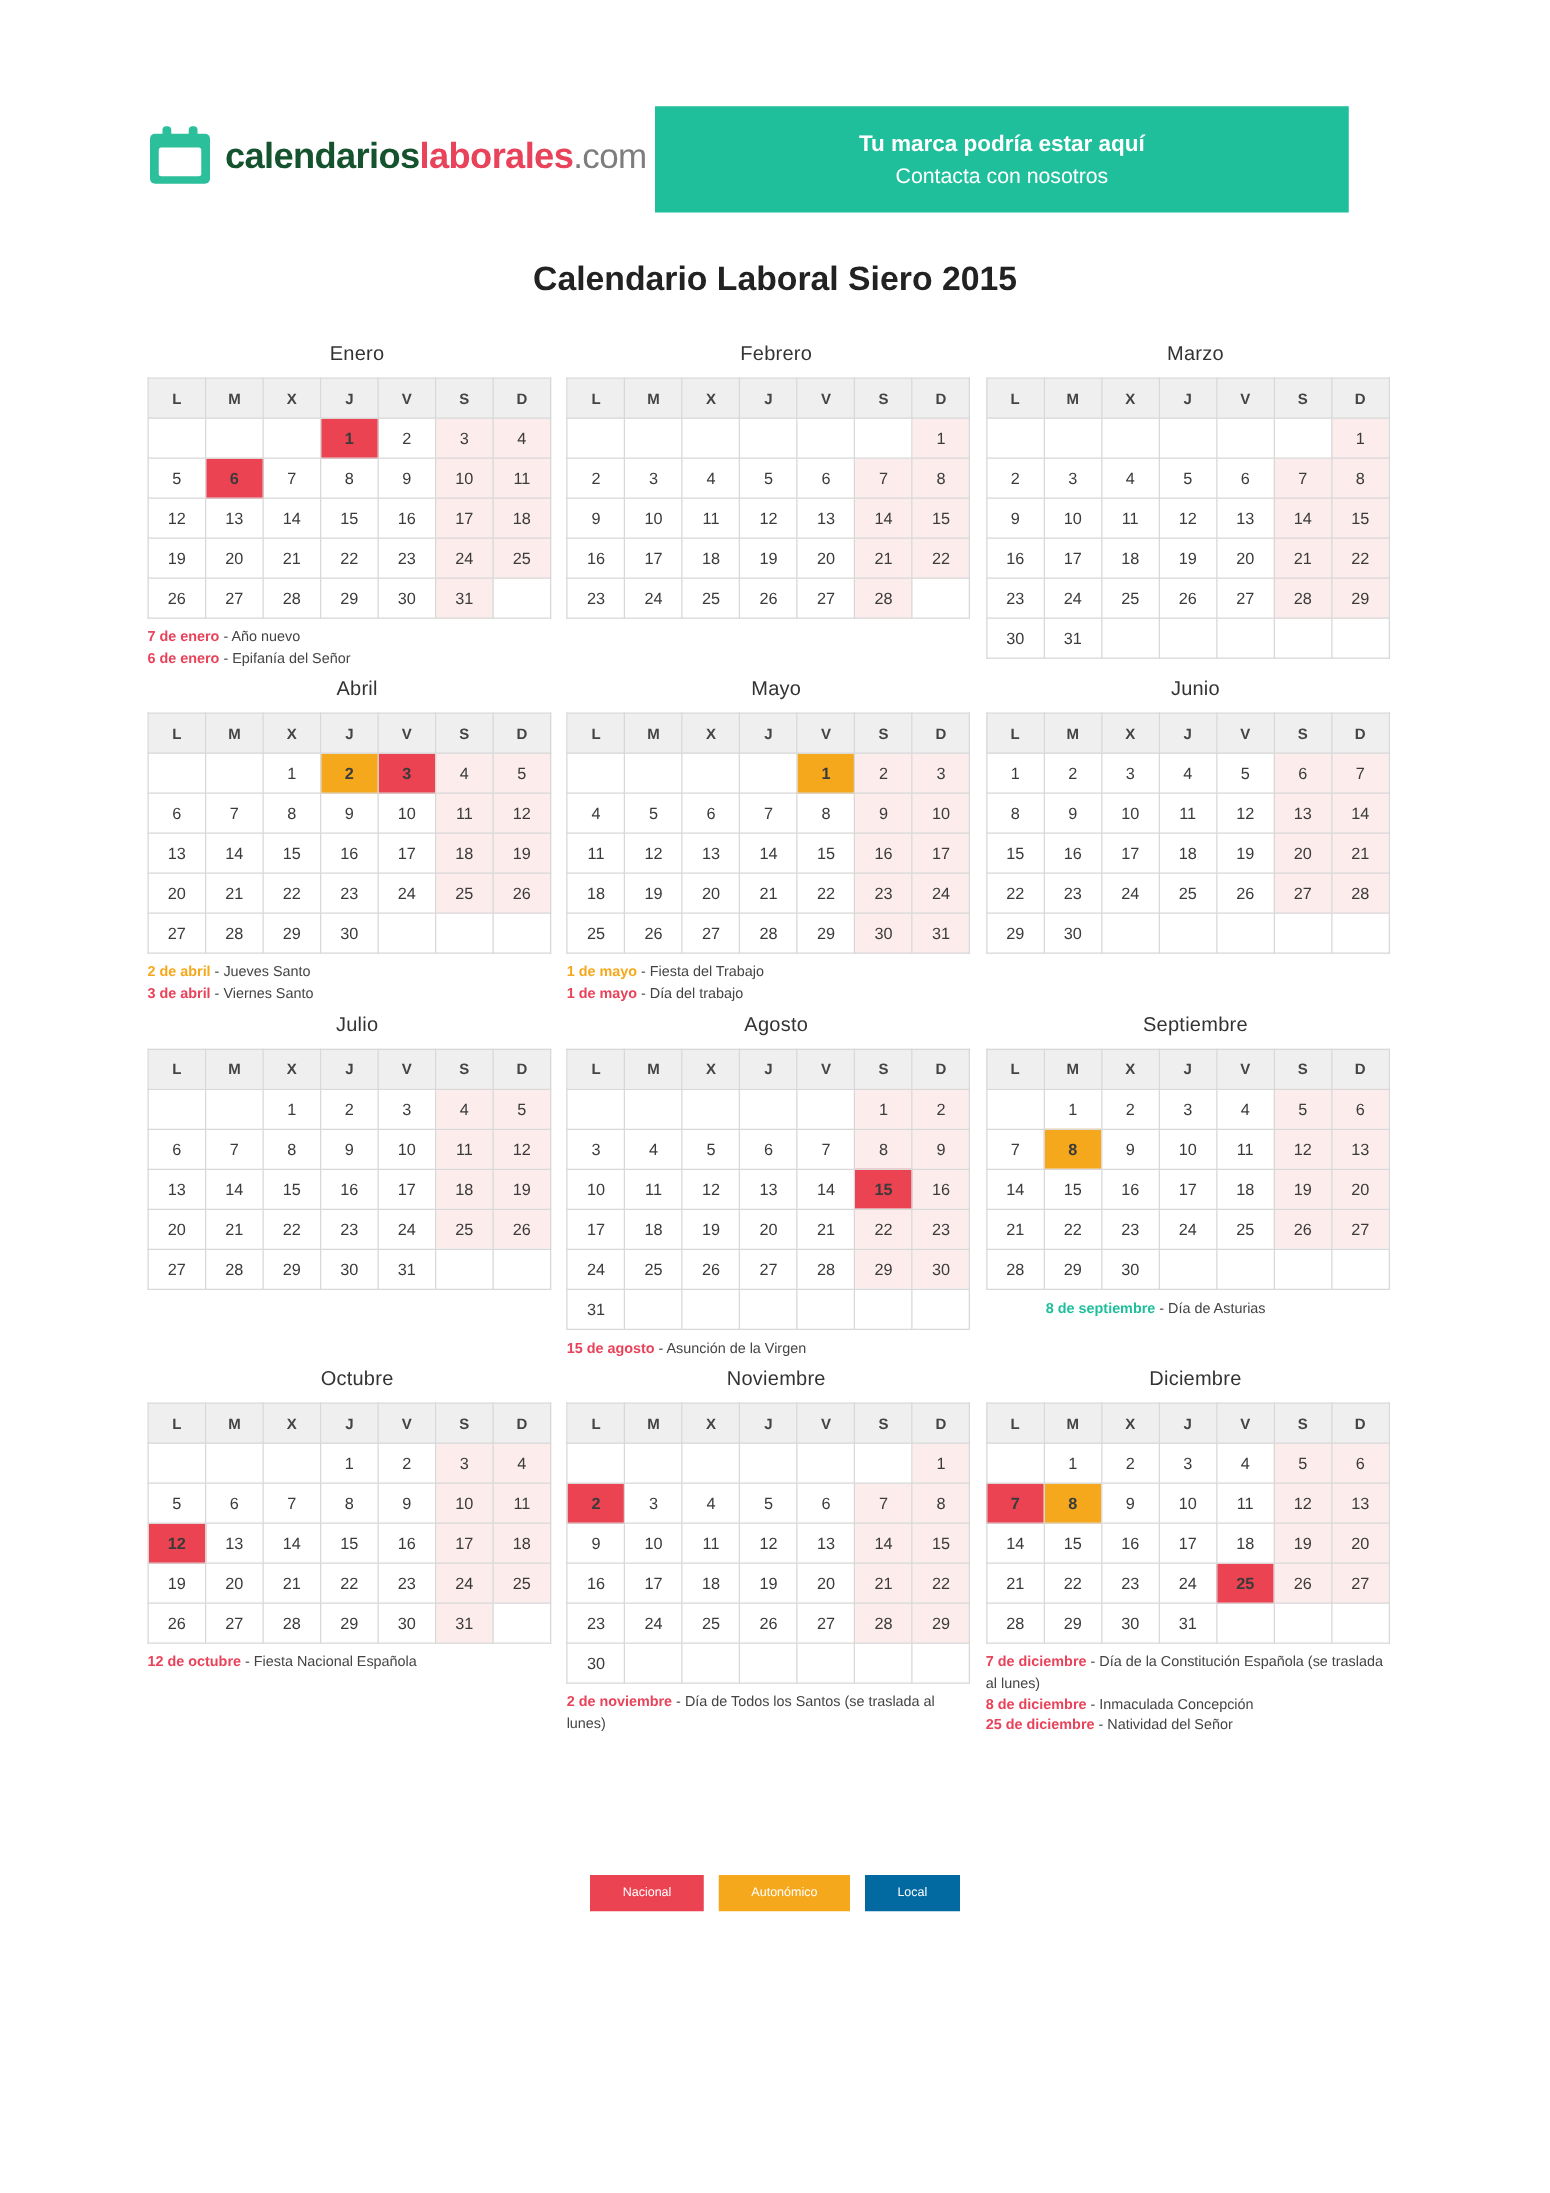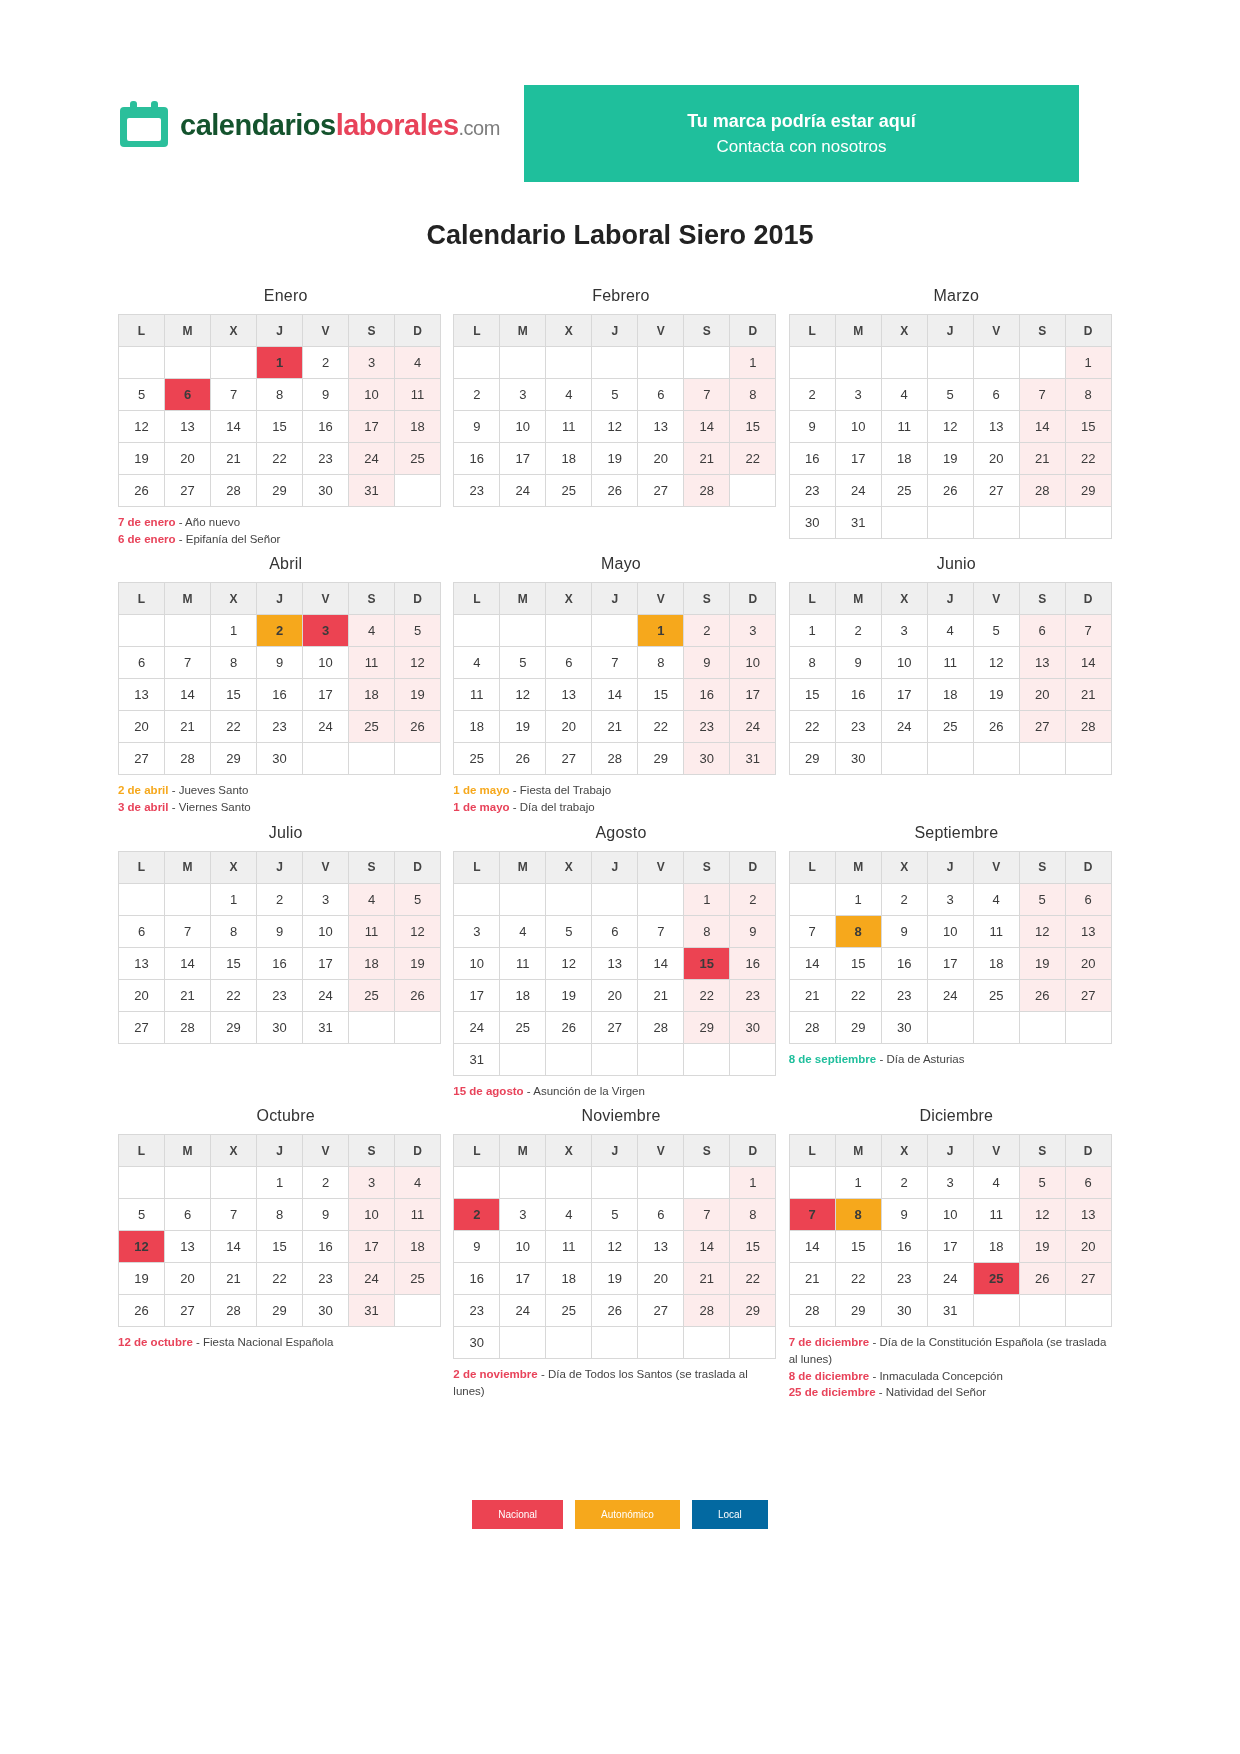--- a/index.html
+++ b/index.html
@@ -22,24 +22,24 @@
     height:80px;
   }
   .logo-mark{
     width:52px;height:52px;position:relative;flex:0 0 auto;
   }
   .logo-text{
     font-size:29px;font-weight:bold;letter-spacing:-0.5px;white-space:nowrap;
   }
   .logo-text .t1{color:#14532d;}
   .logo-text .t2{color:#e8435a;}
-  .logo-text .t3{color:#7d7d7d;font-size:20px;font-weight:normal;}
+  .logo-text .t3{color:#7d7d7d;font-size:28px;font-weight:normal;}
   .banner{
     margin-left:6px;
-    width:555px;height:97px;background:#1fbf9c;color:#fff;
+    width:555px;height:85px;background:#1fbf9c;color:#fff;
     display:flex;flex-direction:column;align-items:center;justify-content:center;
     gap:5px;
     text-align:right;
   }
   .banner .l1{font-size:18px;font-weight:bold;}
   .banner .l2{font-size:17px;}
 
   .title{
     text-align:center;font-size:27px;font-weight:bold;color:#222;
     margin-top:38px;
@@ -81,21 +81,21 @@
   td.weekend{background:#fdecec;color:#e8435a;}
   td.empty{background:#fff;border:1px solid #d8d8d8;}
   td.nac{background:#ec4352;color:#fff;font-weight:bold;}
   td.aut{background:#f6a81c;color:#fff;font-weight:bold;}
 
   .notes{margin-top:7px;font-size:11.5px;line-height:1.45;width:320px;}
   .note{color:#444;}
   .note .d{font-weight:bold;}
   .note.nac .d{color:#e8435a;}
   .note.aut .d{color:#f6a81c;}
-  .note.loc .d{color:#1fbf9c;}
+  .note.loc .d{color:#1fbf9c;margin-left:48px;}
 
   
   .legend{
     position:absolute;left:0;right:0;top:1500px;
     display:flex;justify-content:center;gap:12px;
   }
   .legend .chip{
     color:#fff;font-size:10px;font-weight:normal;
     padding:9px 26px;border-radius:0;
     display:inline-block;

